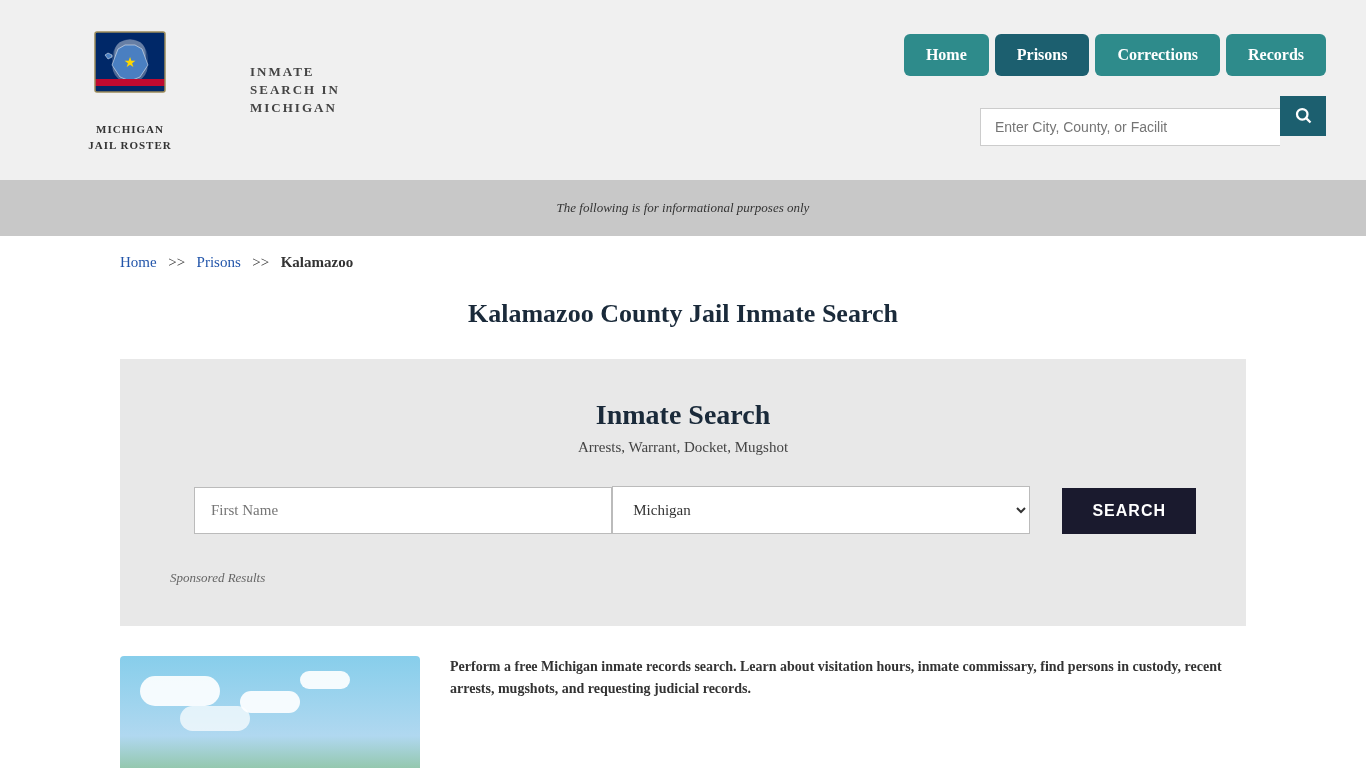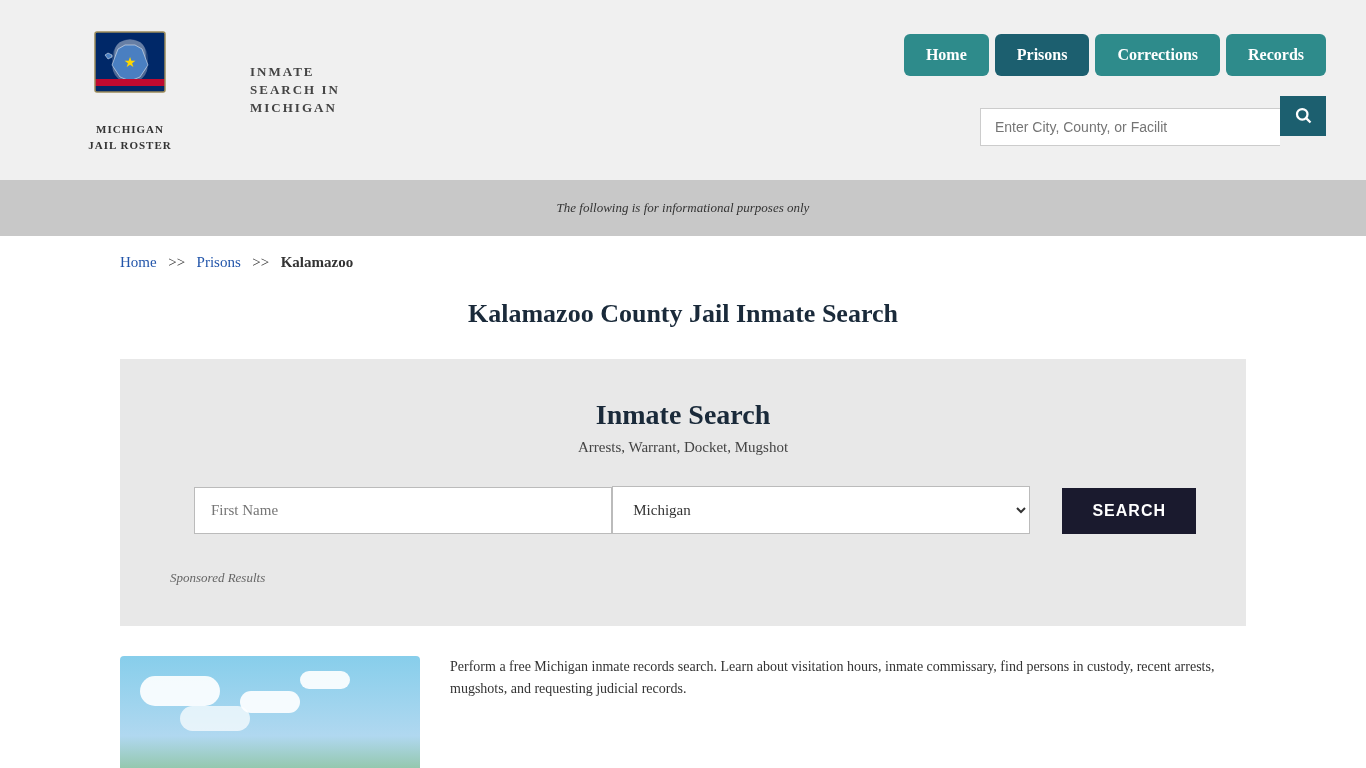--- a/index.html
+++ b/index.html
@@ -224,20 +224,21 @@
     .cloud {
       position: absolute;
       background: #fff;
       border-radius: 50px;
       opacity: 0.9;
     }
     .bottom-text {
       font-size: 14px;
       color: #333;
       line-height: 1.6;
+      font-weight: bold;
     }
 
     
   </style>
 </head>
 <body>
 
 <div class="header">
   <div class="logo-area">
 

